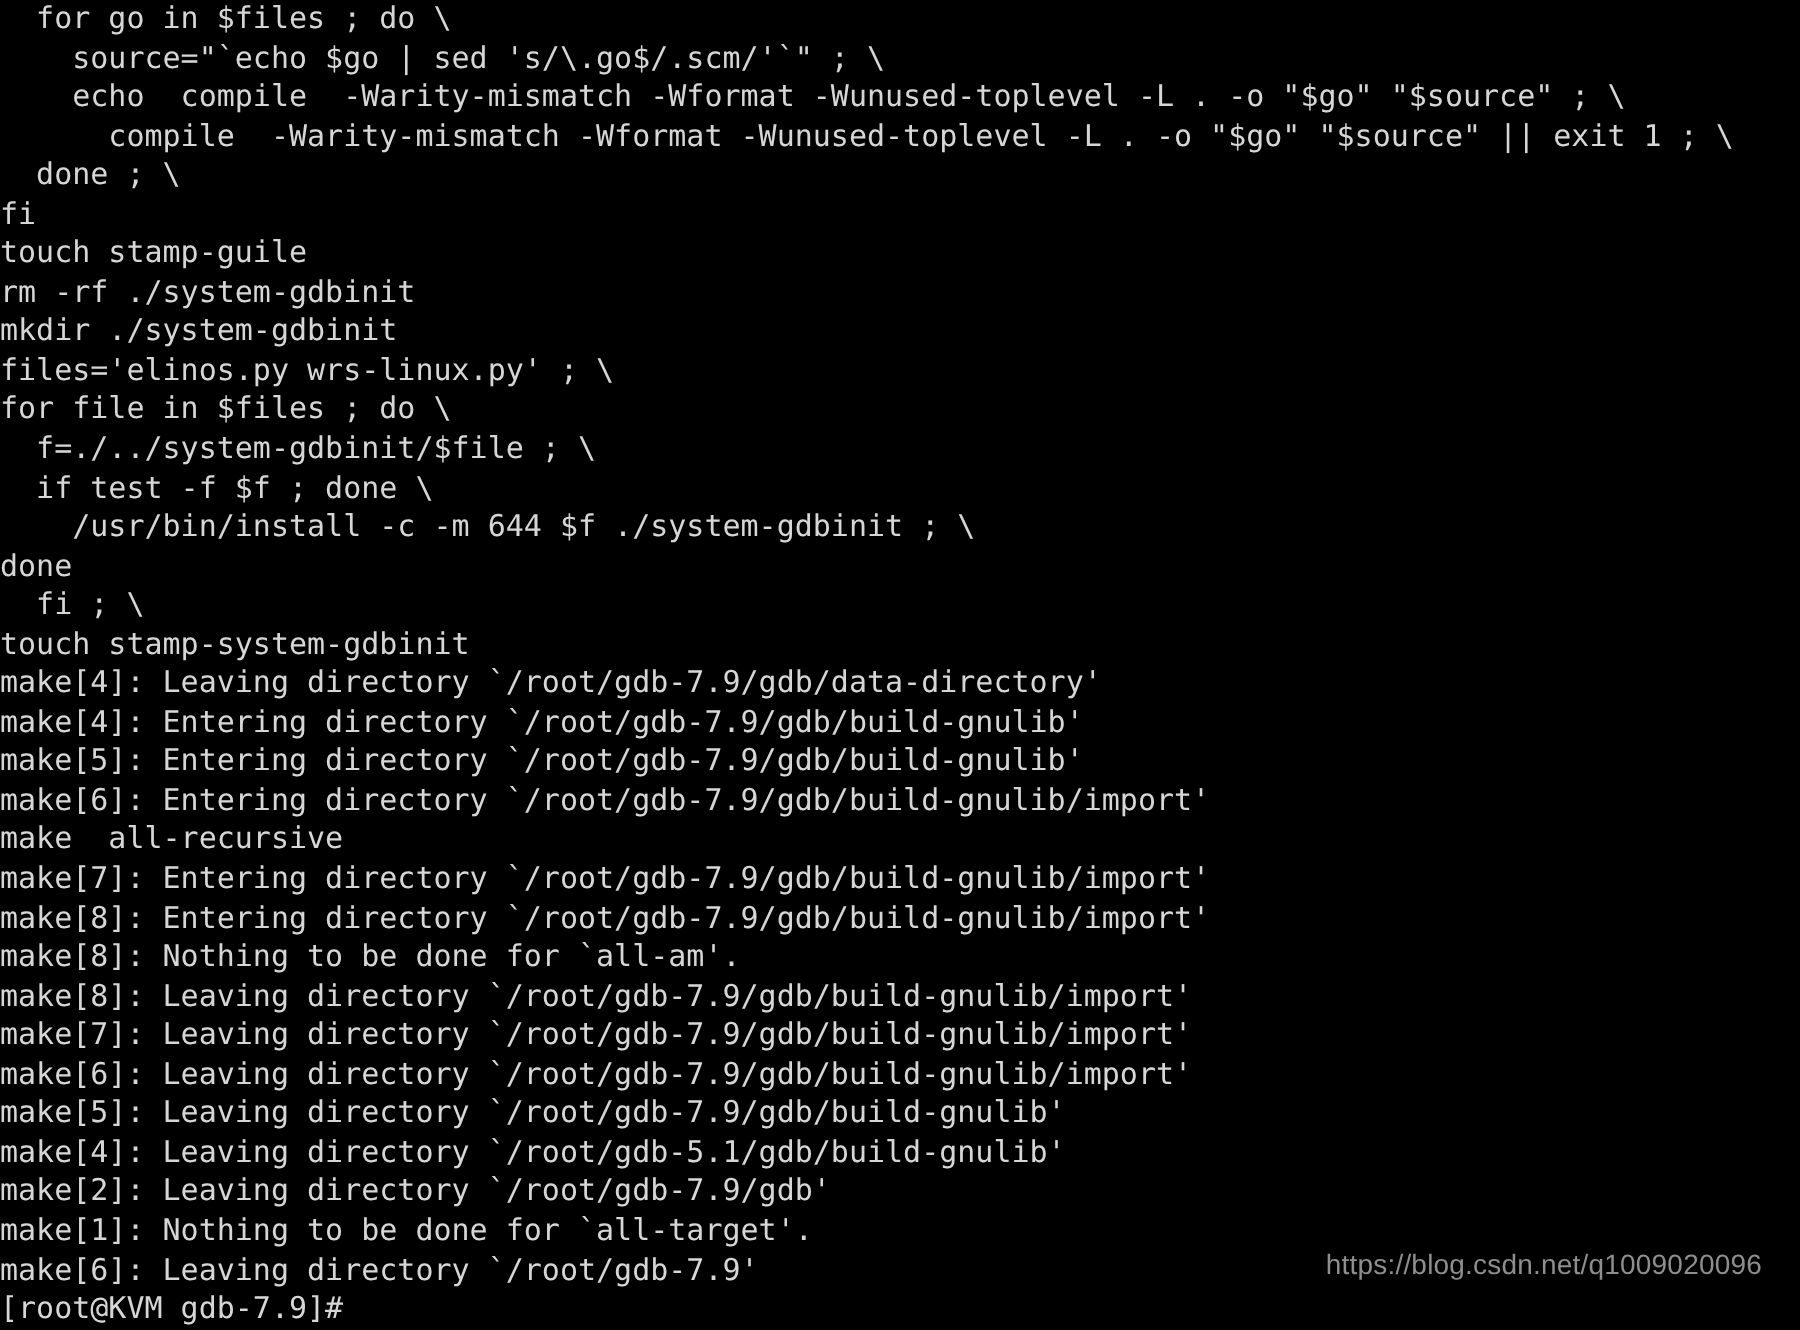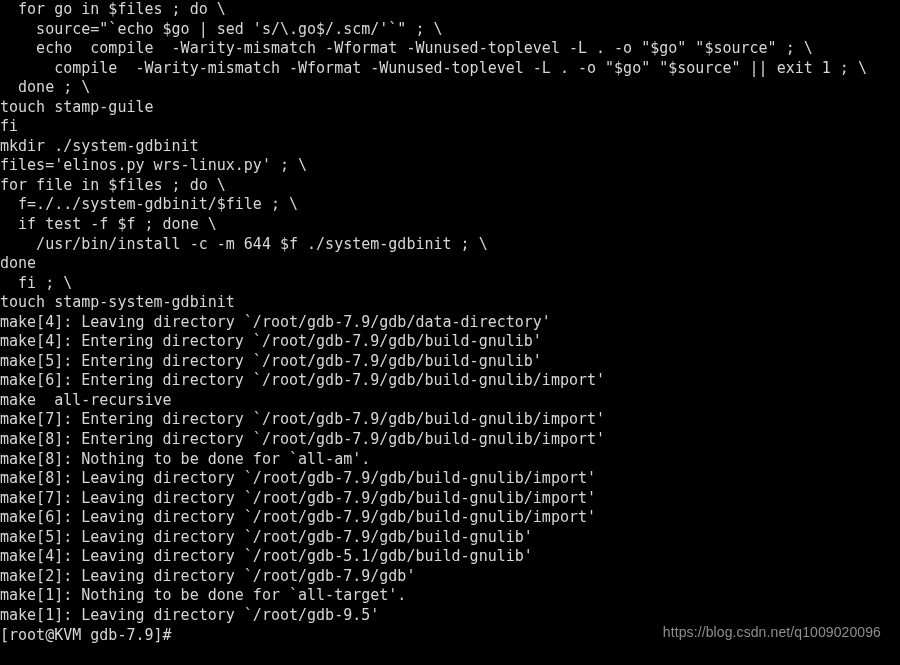--- a/index.html
+++ b/index.html
@@ -57,22 +57,23 @@
 </head>
 <body>
 
 <div id="terminal">
   <div id="screen">
       <div class="line">  for go in $files ; do \</div>
       <div class="line">    source="`echo $go | sed 's/\.go$/.scm/'`" ; \</div>
       <div class="line">    echo  compile  -Warity-mismatch -Wformat -Wunused-toplevel -L . -o "$go" "$source" ; \</div>
       <div class="line">      compile  -Warity-mismatch -Wformat -Wunused-toplevel -L . -o "$go" "$source" || exit 1 ; \</div>
       <div class="line">  done ; \</div>
+      <div class="line">fi</div>
       <div class="line">touch stamp-guile</div>
-      <div class="line">fi</div>
+      <div class="line">rm -rf ./system-gdbinit</div>
       <div class="line">mkdir ./system-gdbinit</div>
       <div class="line">files='elinos.py wrs-linux.py' ; \</div>
       <div class="line">for file in $files ; do \</div>
       <div class="line">  f=./../system-gdbinit/$file ; \</div>
       <div class="line">  if test -f $f ; done \</div>
       <div class="line">    /usr/bin/install -c -m 644 $f ./system-gdbinit ; \</div>
       <div class="line">done</div>
       <div class="line">  fi ; \</div>
       <div class="line">touch stamp-system-gdbinit</div>
       <div class="line">make[4]: Leaving directory `/root/gdb-7.9/gdb/data-directory'</div>
@@ -83,17 +84,17 @@
       <div class="line">make[7]: Entering directory `/root/gdb-7.9/gdb/build-gnulib/import'</div>
       <div class="line">make[8]: Entering directory `/root/gdb-7.9/gdb/build-gnulib/import'</div>
       <div class="line">make[8]: Nothing to be done for `all-am'.</div>
       <div class="line">make[8]: Leaving directory `/root/gdb-7.9/gdb/build-gnulib/import'</div>
       <div class="line">make[7]: Leaving directory `/root/gdb-7.9/gdb/build-gnulib/import'</div>
       <div class="line">make[6]: Leaving directory `/root/gdb-7.9/gdb/build-gnulib/import'</div>
       <div class="line">make[5]: Leaving directory `/root/gdb-7.9/gdb/build-gnulib'</div>
       <div class="line">make[4]: Leaving directory `/root/gdb-5.1/gdb/build-gnulib'</div>
       <div class="line">make[2]: Leaving directory `/root/gdb-7.9/gdb'</div>
       <div class="line">make[1]: Nothing to be done for `all-target'.</div>
-      <div class="line">make[1]: Leaving directory `/root/gdb-9.5'</div>
+      <div class="line">make[6]: Leaving directory `/root/gdb-7.9'</div>
       <div class="prompt-line"><span>[root@KVM gdb-7.9]# </span></div>
     </div>
   <div id="watermark">https://blog.csdn.net/q1009020096</div>
 </div>
 
 </body></html>

